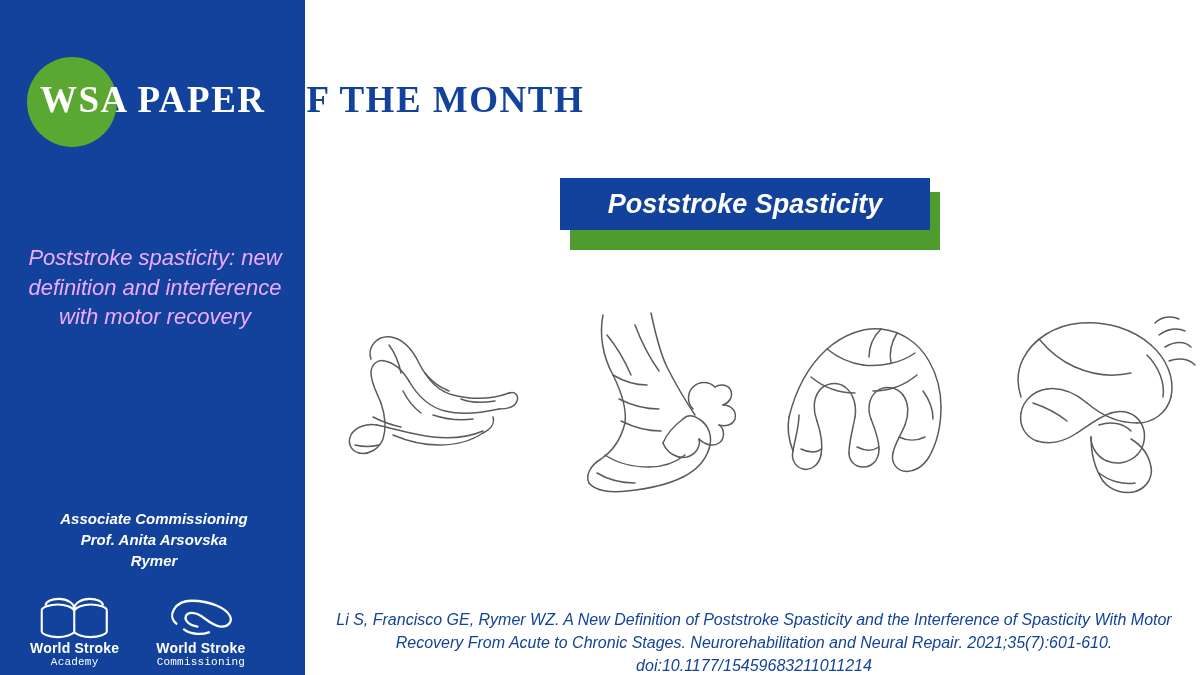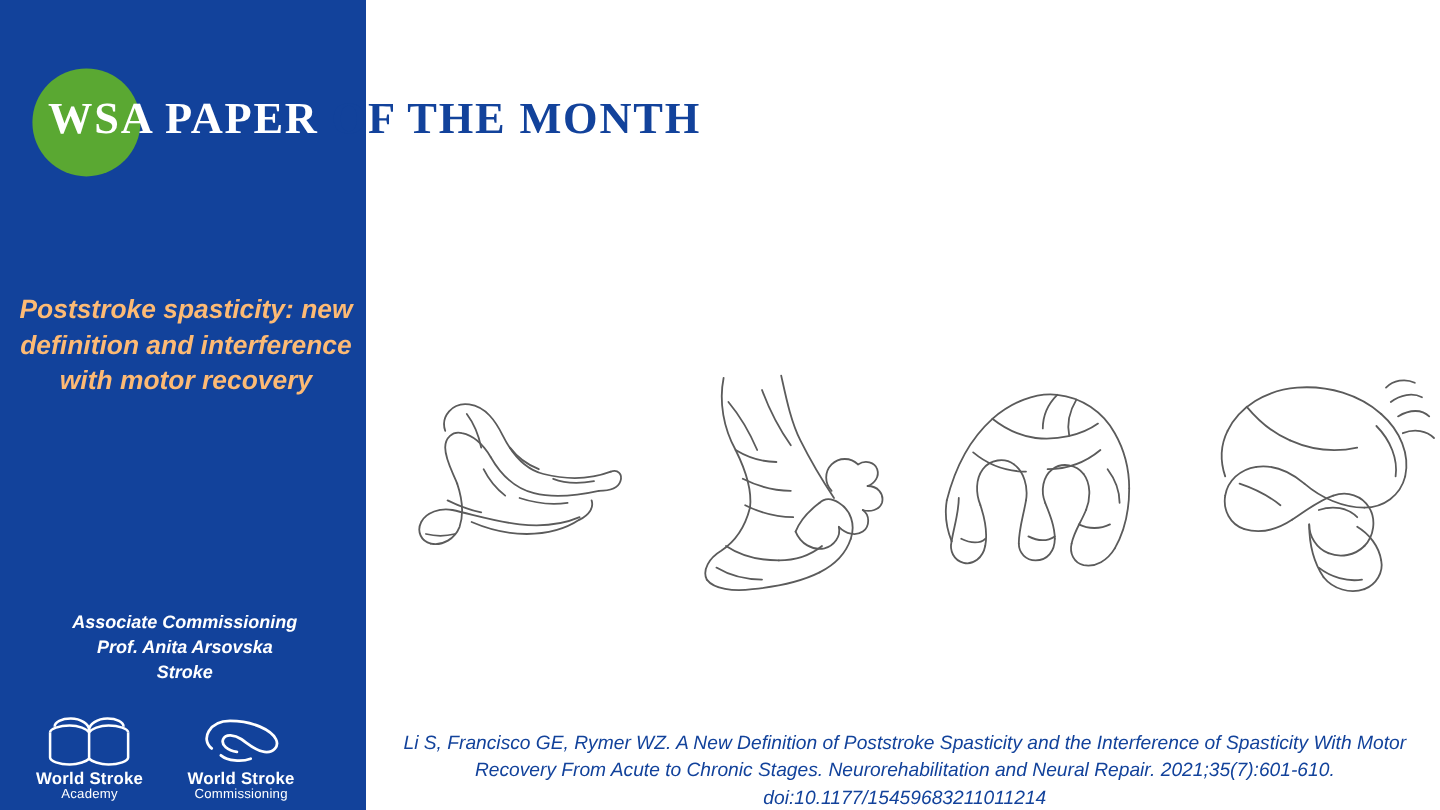--- a/index.html
+++ b/index.html
@@ -64,24 +64,24 @@
     font-weight: bold;
     letter-spacing: 2px;
   }
 
   
   .side-paper-title {
     position: absolute;
     left: 10px; top: 243px;
     width: 290px;
     text-align: center;
-    color: #fdba74;
+    color: #f0abfc;
     font-size: 22px;
     font-style: italic;
-    font-weight: bold;
+    font-weight: normal;
     line-height: 1.35;
   }
 
   
   .editor-block {
     position: absolute;
     left: 8px; top: 508px;
     width: 292px;
     text-align: center;
     color: #ffffff;
@@ -99,21 +99,21 @@
     display: flex;
     align-items: flex-end;
     gap: 37px;
   }
   .logo {
     text-align: center;
     color: #ffffff;
   }
   .logo .mark { height: 44px; display: block; margin: 0 auto 2px; }
   .logo .l1 { font-size: 14px; font-weight: bold; letter-spacing: .2px; line-height: 1.1; }
-  .logo .l2 { font-size: 11px; letter-spacing: .2px; line-height: 1.15; }
+  .logo .l2 { font-size: 11px; letter-spacing: .2px; line-height: 1.15; font-family: Liberation Mono, monospace; }
 
   
   .content {
     position: absolute;
     left: 305px; top: 0;
     width: 895px; height: 675px;
     background: #ffffff;
   }
 
   
@@ -177,21 +177,21 @@
 
   <div class="left-panel">
 
     <div class="green-circle"></div>
 
     <div class="side-paper-title">Poststroke spasticity: new definition and interference with motor recovery</div>
 
     <div class="editor-block">
       <div>Associate Commissioning</div>
       <div>Prof. Anita Arsovska</div>
-      <div>Stroke</div>
+      <div>Rymer</div>
     </div>
 
     <div class="logos">
 
       <div class="logo">
         <svg class="mark" viewBox="0 0 80 46">
           <g fill="none" stroke="#ffffff" stroke-width="2.2">
             <path d="M40 14 C40 9 47 4 56 4 C64 4 70 7 70 11"></path>
             <path d="M40 14 C40 9 33 4 24 4 C16 4 10 7 10 11"></path>
             <path d="M40 14 L40 40"></path>
@@ -218,20 +218,26 @@
     </div>
   </div>
 
 
   <div class="header-title">
     <span class="wsa">WSA</span><span class="rest-white"> PAPER</span><span class="rest-blue"> OF THE MONTH</span>
   </div>
 
   <div class="content">
 
+    <div class="banner-wrap">
+      <div class="banner-green"></div>
+      <div class="banner-blue">
+        <span>Poststroke Spasticity</span>
+      </div>
+    </div>
 
     <div class="illus-row">
 
       <div class="illus" style="left:18px;">
         <svg viewBox="0 0 210 215">
           <g fill="none" stroke="#5b5b5b" stroke-width="1.5" stroke-linecap="round">
             <path d="M38 64 C34 52 44 40 58 42 C72 44 80 56 86 68 C94 84 104 96 120 100 C140 105 160 104 176 98"></path>
             <path d="M176 98 C182 96 186 100 184 106 C182 112 174 114 166 114"></path>
             <path d="M166 114 C148 118 128 120 112 116 C96 112 84 100 76 86"></path>
             <path d="M76 86 C70 76 62 68 52 66 C44 64 38 70 38 78 C38 88 44 98 48 108"></path>

